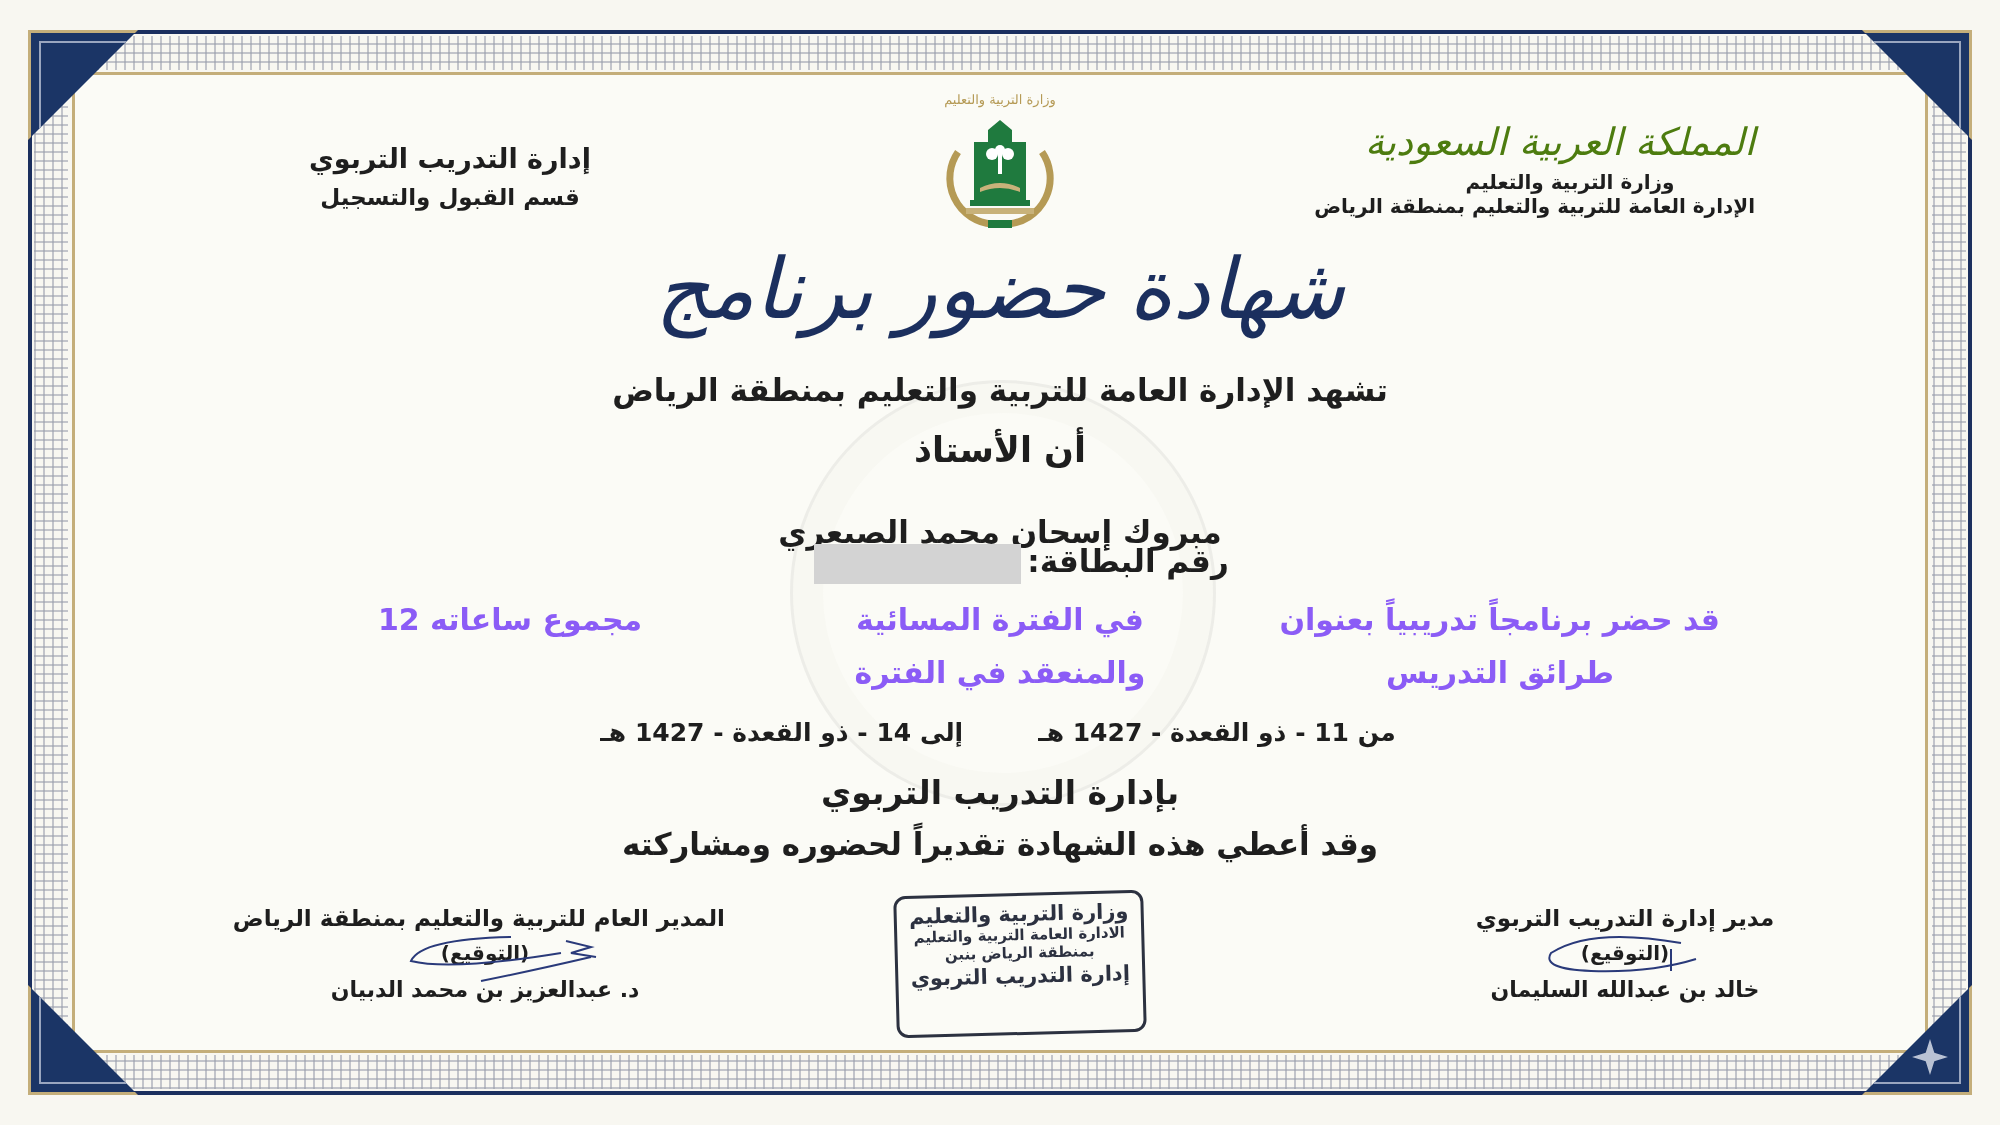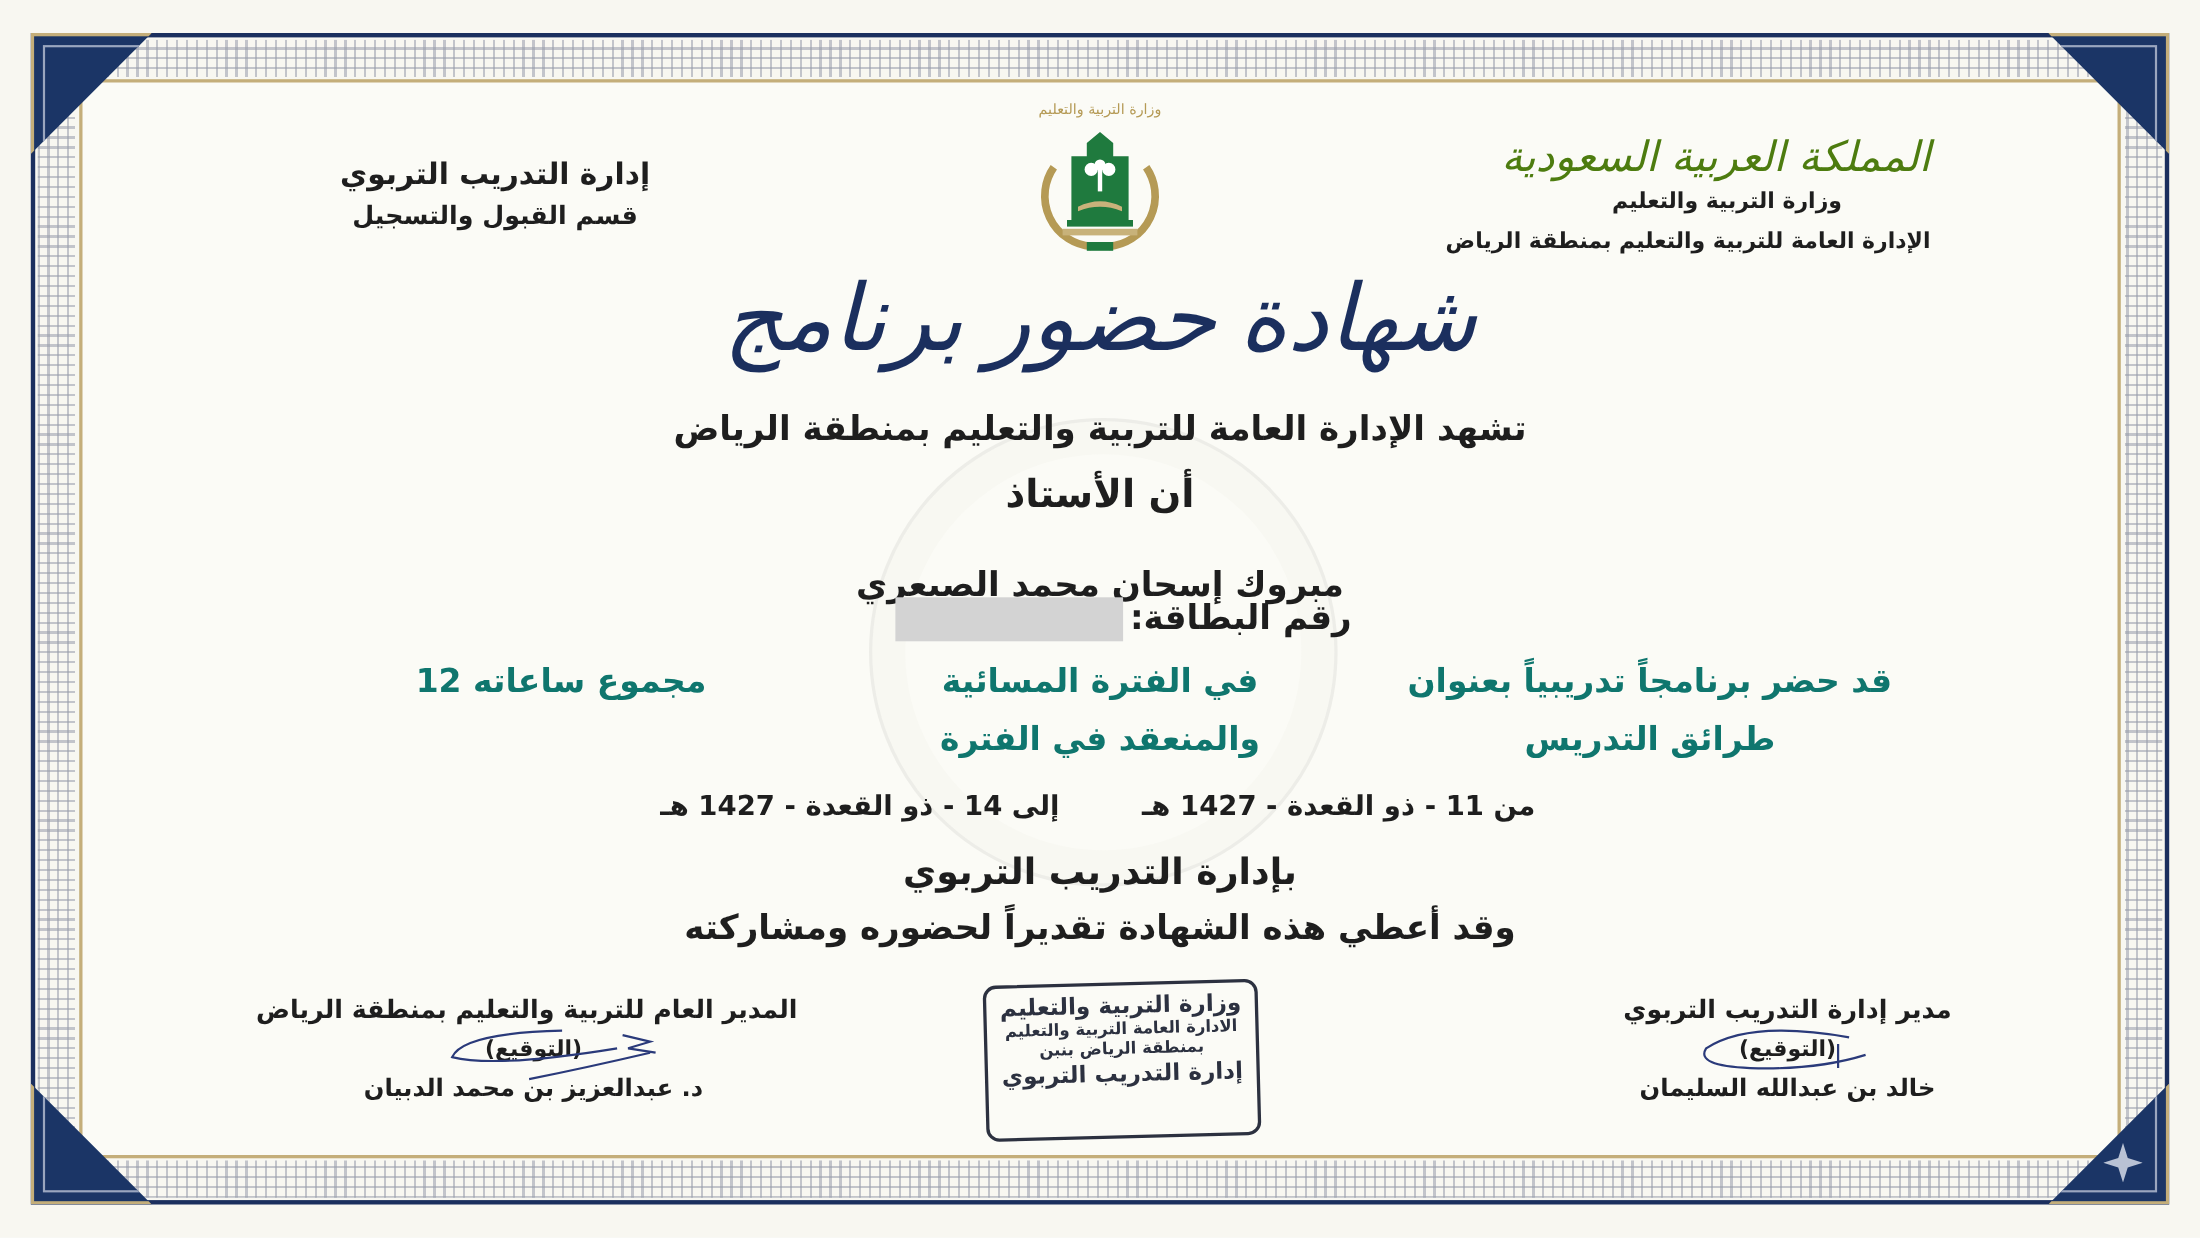--- a/index.html
+++ b/index.html
@@ -59,49 +59,49 @@
   
   .rtl { direction: rtl; }
   .t { position: absolute; color: #1e1e1e; white-space: nowrap; }
 
   .hdr-right { right: 245px; top: 118px; text-align: center; width: 370px; }
   .kingdom {
     font-family: "DejaVu Serif", serif; font-size: 38px; color: #4d7c0f;
     font-style: italic; letter-spacing: 1px; line-height: 48px;
   }
   .hdr-right .l2 { font-size: 20px; font-weight: bold; margin-top: 4px; }
-  .hdr-right .l3 { font-size: 20px; font-weight: bold; margin-top: 12px; }
+  .hdr-right .l3 { font-size: 20px; font-weight: bold; margin-top: 0; }
 
   .hdr-left { left: 300px; top: 143px; text-align: center; width: 300px; }
   .hdr-left .l1 { font-size: 27px; font-weight: bold; }
   .hdr-left .l2 { font-size: 23px; font-weight: bold; margin-top: 10px; }
 
   .logo {
     position: absolute; left: 940px; top: 92px; width: 120px; height: 150px;
   }
   .logo-cap { position: absolute; left: 0; top: 0; width: 120px; text-align: center;
     font-family: "DejaVu Serif", serif; font-size: 13px; color: #b59a55; }
 
   .title {
     left: 0; right: 0; top: 240px; text-align: center;
-    font-family: Liberation Serif, serif; font-size: 84px; color: #1b2f5e;
+    font-family: Liberation Sans, sans-serif; font-size: 84px; color: #1b2f5e;
     font-style: italic; letter-spacing: 2px;
   }
 
   .center-line { left: 0; right: 0; text-align: center; font-weight: bold; }
   .l-testify { top: 372px; font-size: 31px; }
   .l-teacher { top: 430px; font-size: 35px; }
   .l-name { top: 487px; font-size: 31px; margin-top: 27px; }
   .l-card { top: 543px; font-size: 31px; padding-left: 43px; }
   .card-redact {
     display: inline-block; width: 207px; height: 40px; background: #d3d3d3;
     vertical-align: middle; margin-right: 6px;
   }
 
-  .col { position: absolute; text-align: center; font-weight: bold; font-size: 30px; color: #0f766e; white-space: nowrap; }
+  .col { position: absolute; text-align: center; font-weight: bold; font-size: 30px; color: #8b5cf6; white-space: nowrap; }
   .col .s { margin-top: 18px; }
   .col-right { right: 280px; top: 602px; width: 440px; }
   .col-mid { left: 780px; top: 602px; width: 440px; }
   .col-left { left: 340px; top: 602px; width: 340px; }
 
   .dates { top: 718px; left: 0; right: 4px; text-align: center; font-weight: bold; font-size: 25px; }
   .dates span { display: inline-block; }
   .dates .gap { width: 75px; }
   .l-dept { top: 773px; font-size: 33px; }
   .l-given { top: 826px; font-size: 31px; }

